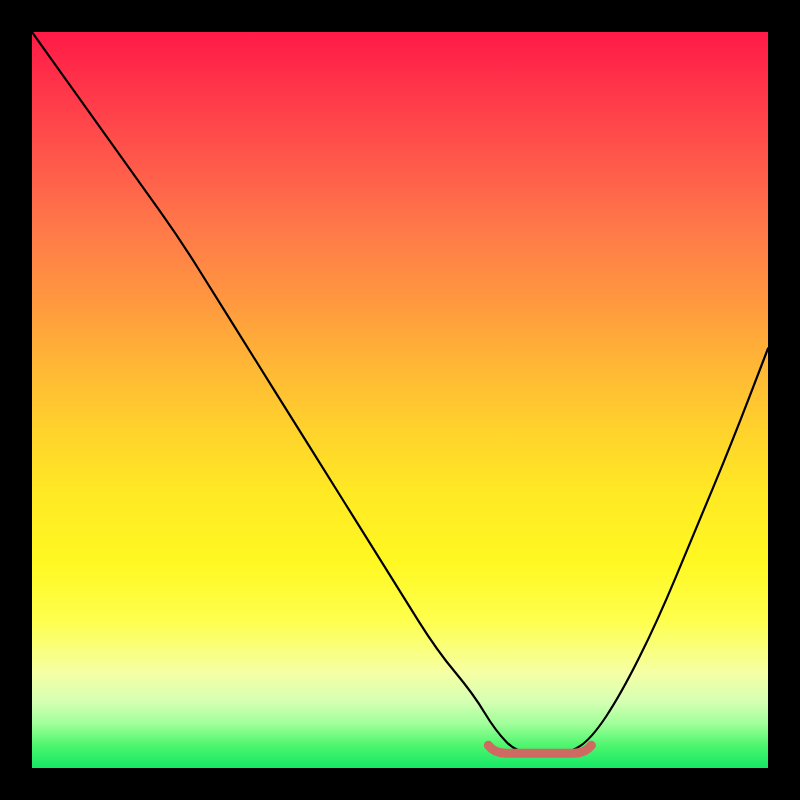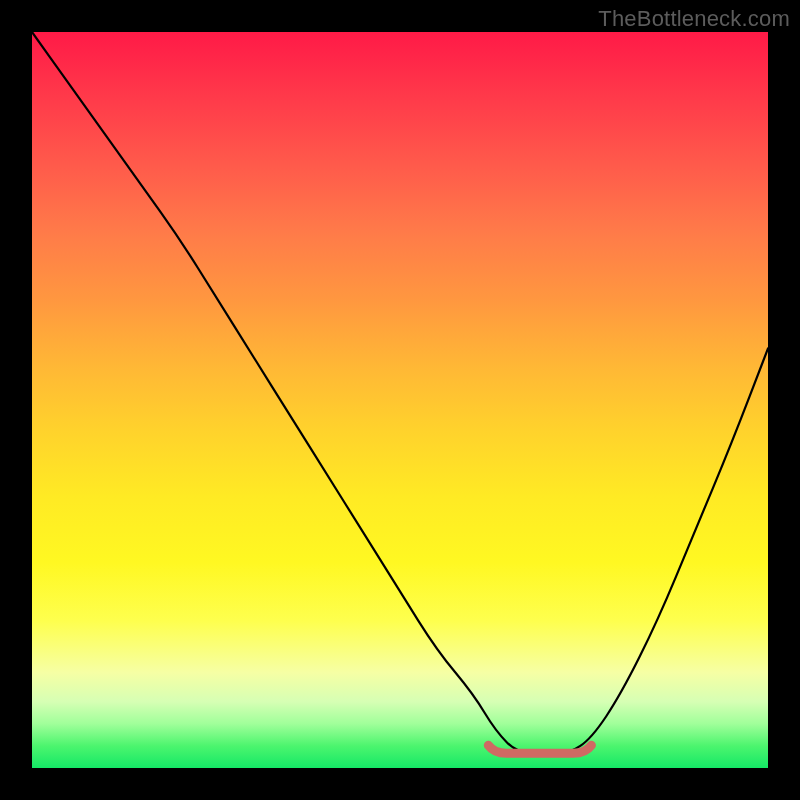--- a/index.html
+++ b/index.html
@@ -58,21 +58,20 @@
     top: 0;
     width: 736px;
     height: 736px;
   }
 </style>
 </head>
 <body>
 
 <div class="frame">
 
-  <div class="watermark">TheBottleneck.com</div>
 
   <div class="plot">
     <svg class="curve" viewBox="0 0 736 736" preserveAspectRatio="none">
       <path id="curve-path" fill="none" stroke="#000000" stroke-width="2.2" stroke-linecap="round" d="M 0.0 0.0 Q 0.0 0.0 18.4 25.8 Q 36.8 51.5 55.2 77.3 Q 73.6 103.0 92.0 128.8 Q 110.4 154.6 128.8 180.3 Q 147.2 206.1 165.6 235.5 Q 184.0 265.0 202.4 294.4 Q 220.8 323.8 239.2 353.3 Q 257.6 382.7 276.0 412.2 Q 294.4 441.6 312.8 471.0 Q 331.2 500.5 349.6 529.9 Q 368.0 559.4 386.4 588.8 Q 404.8 618.2 423.2 640.3 Q 441.6 662.4 452.6 680.8 Q 463.7 699.2 474.7 710.2 Q 485.8 721.3 500.5 721.3 Q 515.2 721.3 526.2 721.3 Q 537.3 721.3 548.3 713.9 Q 559.4 706.6 574.1 684.5 Q 588.8 662.4 607.2 625.6 Q 625.6 588.8 644.0 544.6 Q 662.4 500.5 680.8 456.3 Q 699.2 412.2 717.6 364.3 T 736.0 316.5"></path>
       <path id="marker-path" fill="none" stroke="#cf6a63" stroke-width="9" stroke-linecap="round" d="M 456.3 713.3
               Q 462.3 721.3 474.3 721.3
               L 541.4 721.3
               Q 553.4 721.3 559.4 713.3"></path>
     </svg>
   </div>

